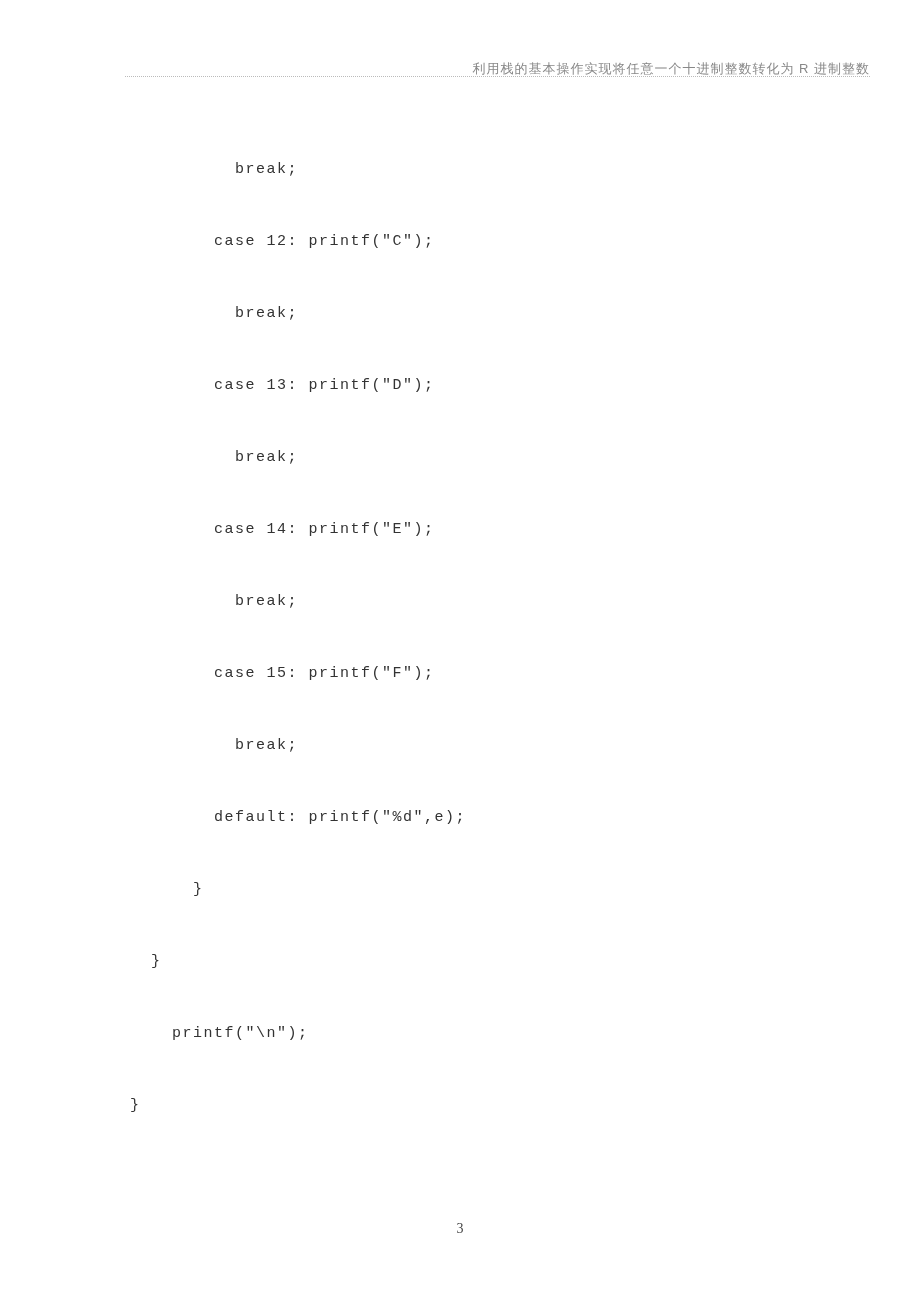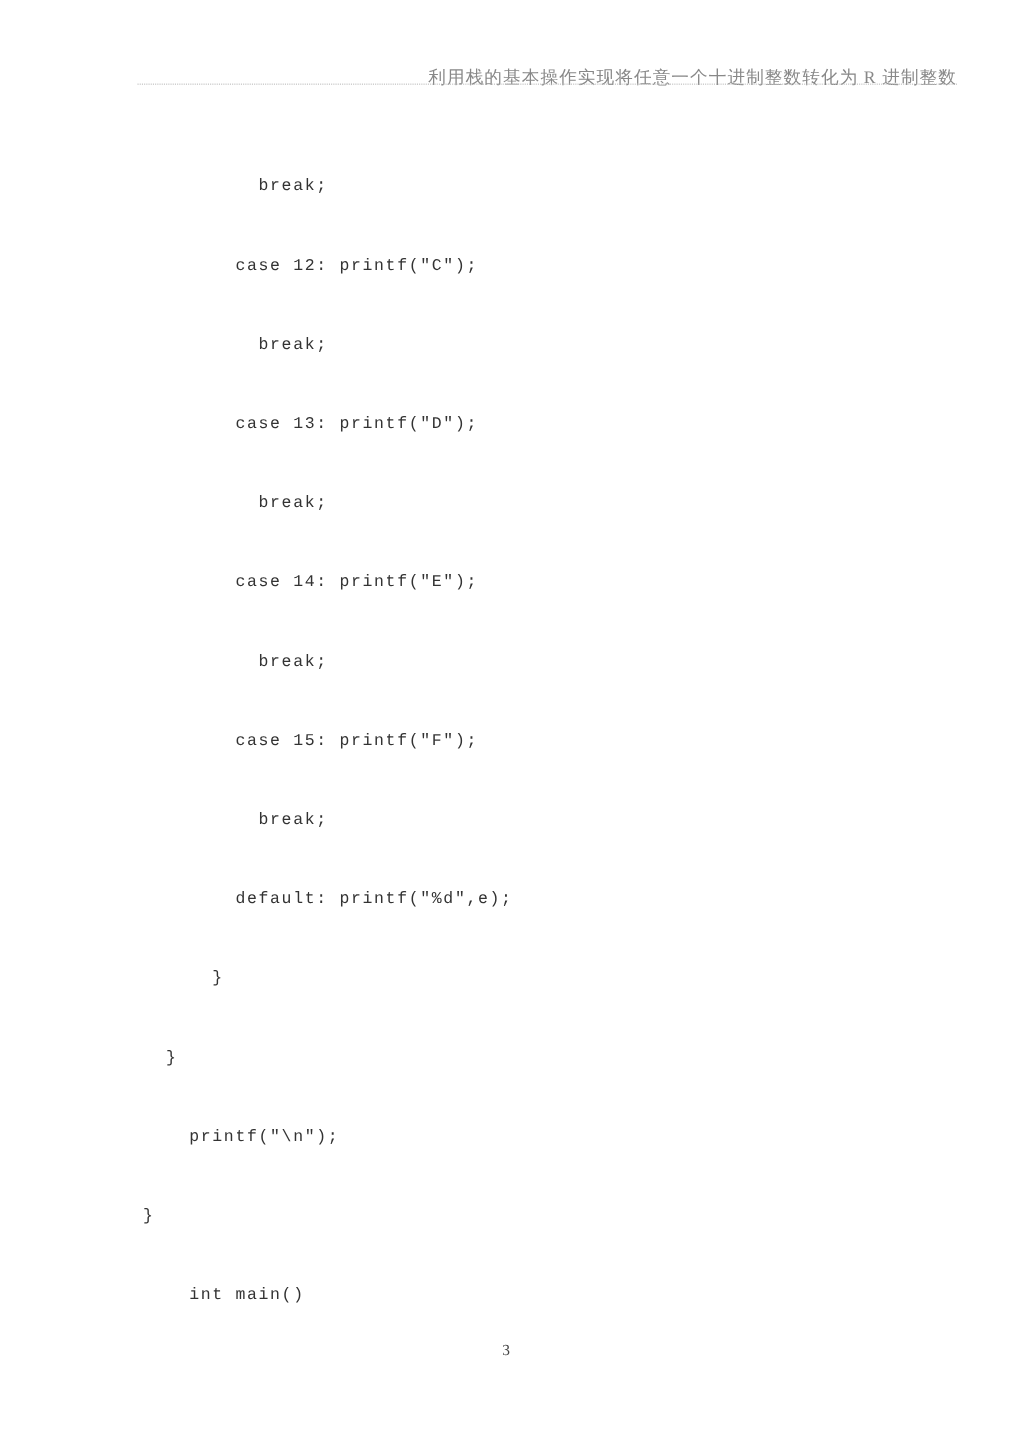--- a/index.html
+++ b/index.html
@@ -11,23 +11,23 @@
       background: #ffffff;
       width: 920px;
       height: 1302px;
       position: relative;
       font-family: "Courier New", monospace;
     }
     .header-text {
       position: absolute;
       top: 60px;
       right: 50px;
-      font-size: 16px;
+      font-size: 13px;
       color: #888;
-      font-family: Liberation Serif, serif;
+      font-family: Liberation Sans, sans-serif;
       letter-spacing: 1px;
     }
     .header-underline {
       position: absolute;
       top: 76px;
       left: 125px;
       right: 50px;
       height: 1px;
       border-bottom: 1px dotted #bbb;
     }
@@ -67,21 +67,20 @@
   <div>          break;</div>
   <div>        case 14: printf("E");</div>
   <div>          break;</div>
   <div>        case 15: printf("F");</div>
   <div>          break;</div>
   <div>        default: printf("%d",e);</div>
   <div>      }</div>
   <div>  }</div>
   <div>    printf("\n");</div>
   <div>}</div>
-  <div>    int main()</div>
   
   
   
   
   
   
 </div>
 
 <div class="page-number">3</div>
 

